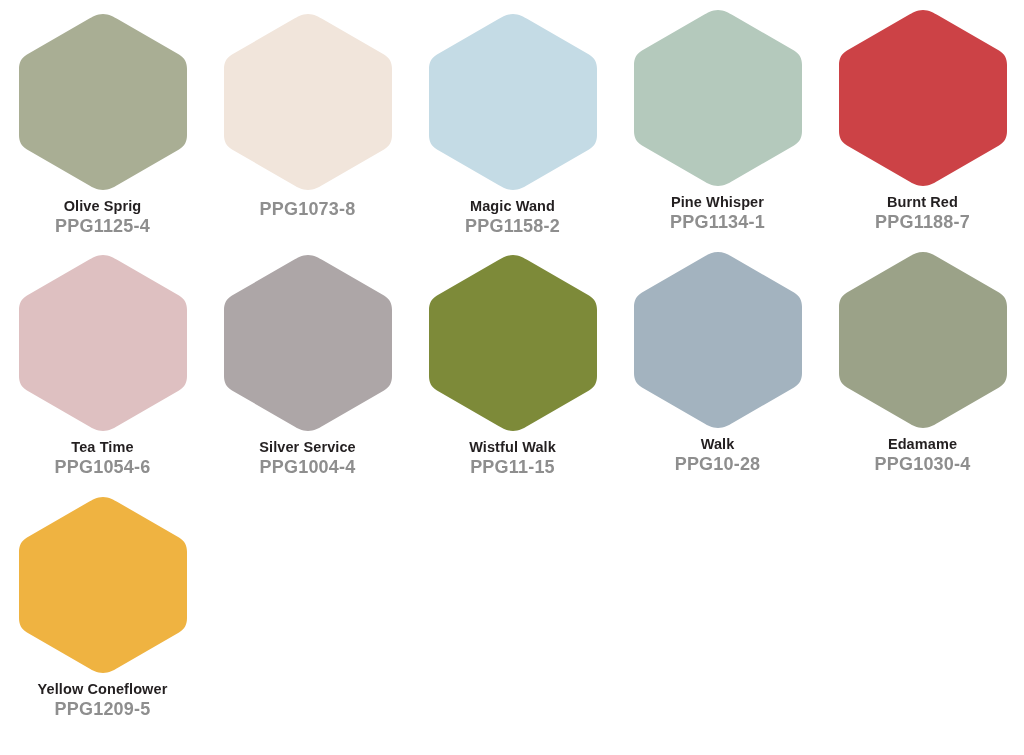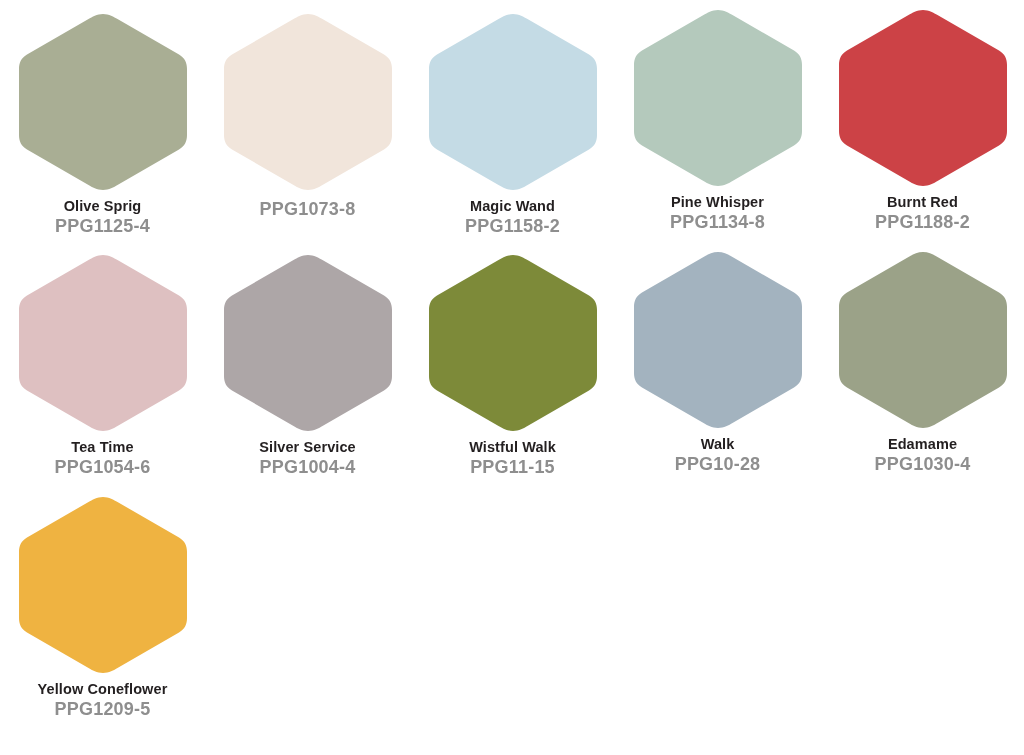--- a/index.html
+++ b/index.html
@@ -116,32 +116,32 @@
       </div>
     </div>
     <div class="swatch-card row-2">
       <div class="hex-wrap">
         <svg class="hex-svg" viewBox="0 0 172 180">
           <path d="M 86 2 C 92 2 97 5 100.5 7 L 162 42.5 C 168 46 170 51 170 57 L 170 123 C 170 129 168 134 162 137.5 L 100.5 173 C 97 175 92 178 86 178 C 80 178 75 175 71.5 173 L 10 137.5 C 4 134 2 129 2 123 L 2 57 C 2 51 4 46 10 42.5 L 71.5 7 C 75 5 80 2 86 2 Z" fill="#B4C9BC"></path>
         </svg>
       </div>
       <div class="swatch-text">
         <span class="swatch-name">Pine Whisper</span>
-        <span class="swatch-code">PPG1134-8</span>
+        <span class="swatch-code">PPG1134-1</span>
       </div>
     </div>
     <div class="swatch-card row-2">
       <div class="hex-wrap">
         <svg class="hex-svg" viewBox="0 0 172 180">
           <path d="M 86 2 C 92 2 97 5 100.5 7 L 162 42.5 C 168 46 170 51 170 57 L 170 123 C 170 129 168 134 162 137.5 L 100.5 173 C 97 175 92 178 86 178 C 80 178 75 175 71.5 173 L 10 137.5 C 4 134 2 129 2 123 L 2 57 C 2 51 4 46 10 42.5 L 71.5 7 C 75 5 80 2 86 2 Z" fill="#CC4246"></path>
         </svg>
       </div>
       <div class="swatch-text">
         <span class="swatch-name">Burnt Red</span>
-        <span class="swatch-code">PPG1188-2</span>
+        <span class="swatch-code">PPG1188-7</span>
       </div>
     </div>
     <div class="swatch-card row-2">
       <div class="hex-wrap">
         <svg class="hex-svg" viewBox="0 0 172 180">
           <path d="M 86 2 C 92 2 97 5 100.5 7 L 162 42.5 C 168 46 170 51 170 57 L 170 123 C 170 129 168 134 162 137.5 L 100.5 173 C 97 175 92 178 86 178 C 80 178 75 175 71.5 173 L 10 137.5 C 4 134 2 129 2 123 L 2 57 C 2 51 4 46 10 42.5 L 71.5 7 C 75 5 80 2 86 2 Z" fill="#DEC0C1"></path>
         </svg>
       </div>
       <div class="swatch-text">
         <span class="swatch-name">Tea Time</span>

